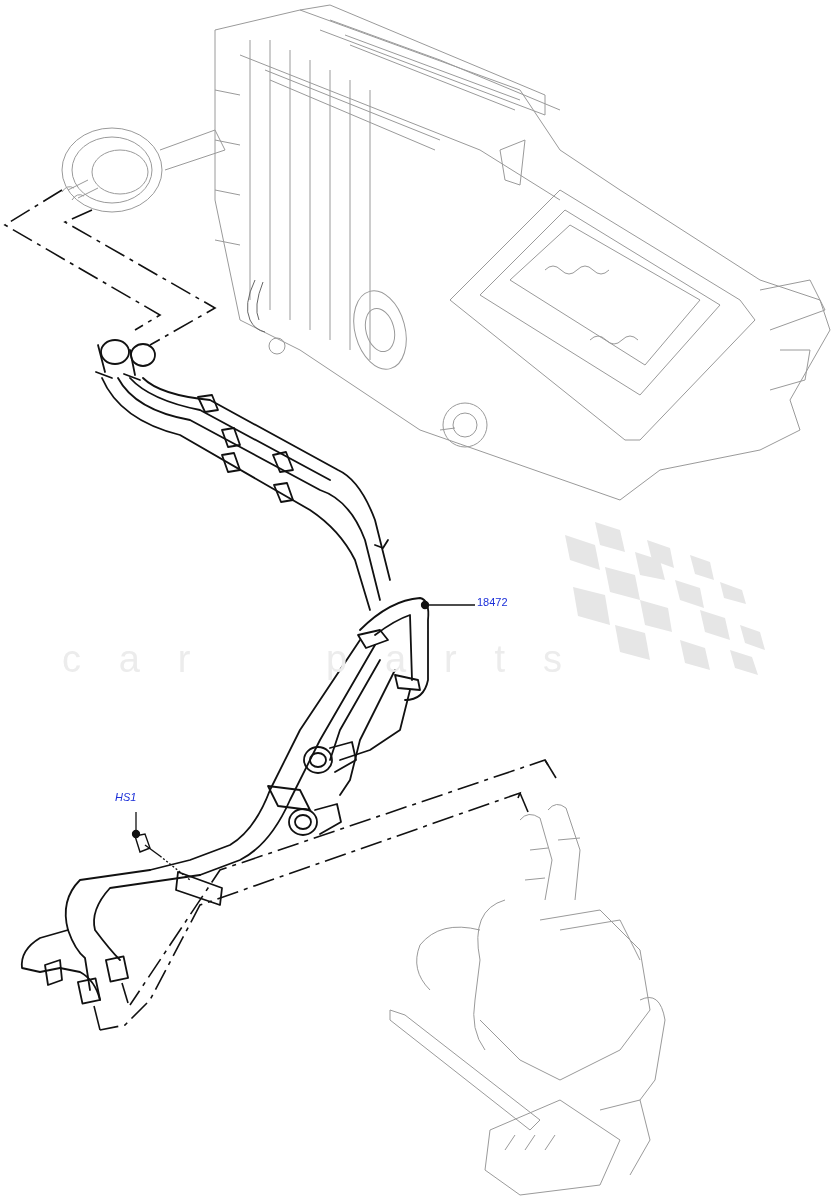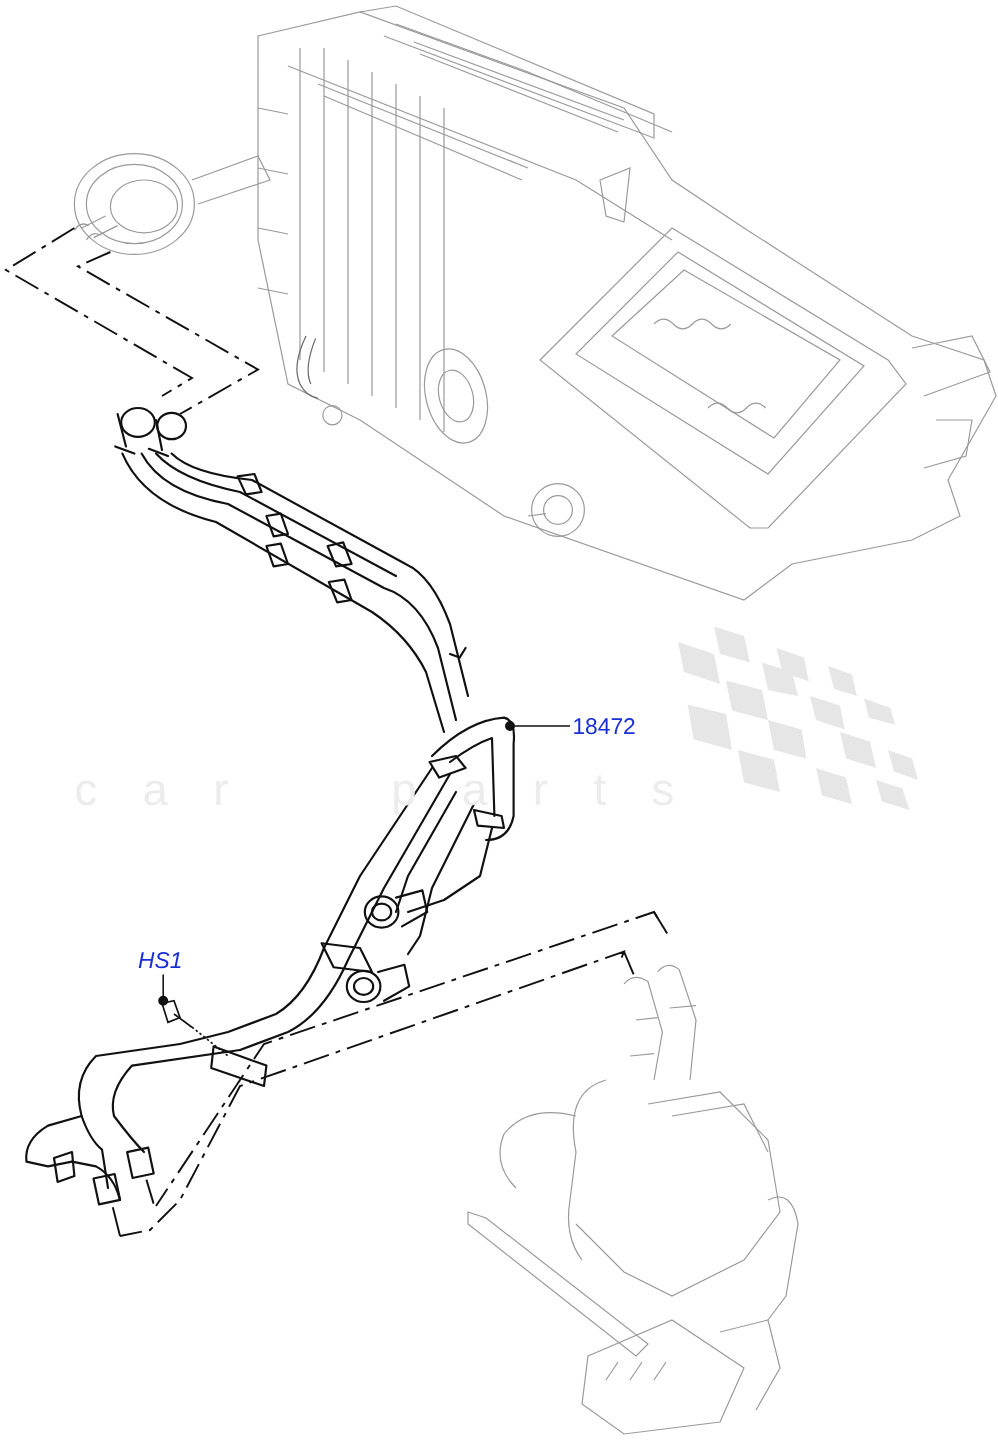--- a/index.html
+++ b/index.html
@@ -10,21 +10,21 @@
     font-family: "Liberation Sans", sans-serif; font-weight: bold;
     font-size: 118px; letter-spacing: 2px; color: #f6d4d4; line-height: 1;
   }
   .watermark-sub {
     position: absolute; left: 62px; top: 640px; width: 500px;
     font-family: "Liberation Sans", sans-serif; font-size: 38px;
     color: #ececec; line-height: 1; display: flex; justify-content: space-between;
   }
   .callout {
     position: absolute; font-family: "Liberation Sans", sans-serif;
-    font-size: 19px; color: #1a2ed8; line-height: 1; cursor: pointer; text-align: right;
+    font-size: 11px; color: #1a2ed8; line-height: 1; cursor: pointer; text-align: right;
   }
 </style>
 </head>
 <body>
 
 <div class="canvas">
   <svg width="832" height="1200" viewBox="0 0 832 1200" xmlns="http://www.w3.org/2000/svg" style="position:absolute;left:0;top:0">
 
     <g fill="#e6e6e6">
       <polygon points="565,535 595,545 600,570 570,560"></polygon>

